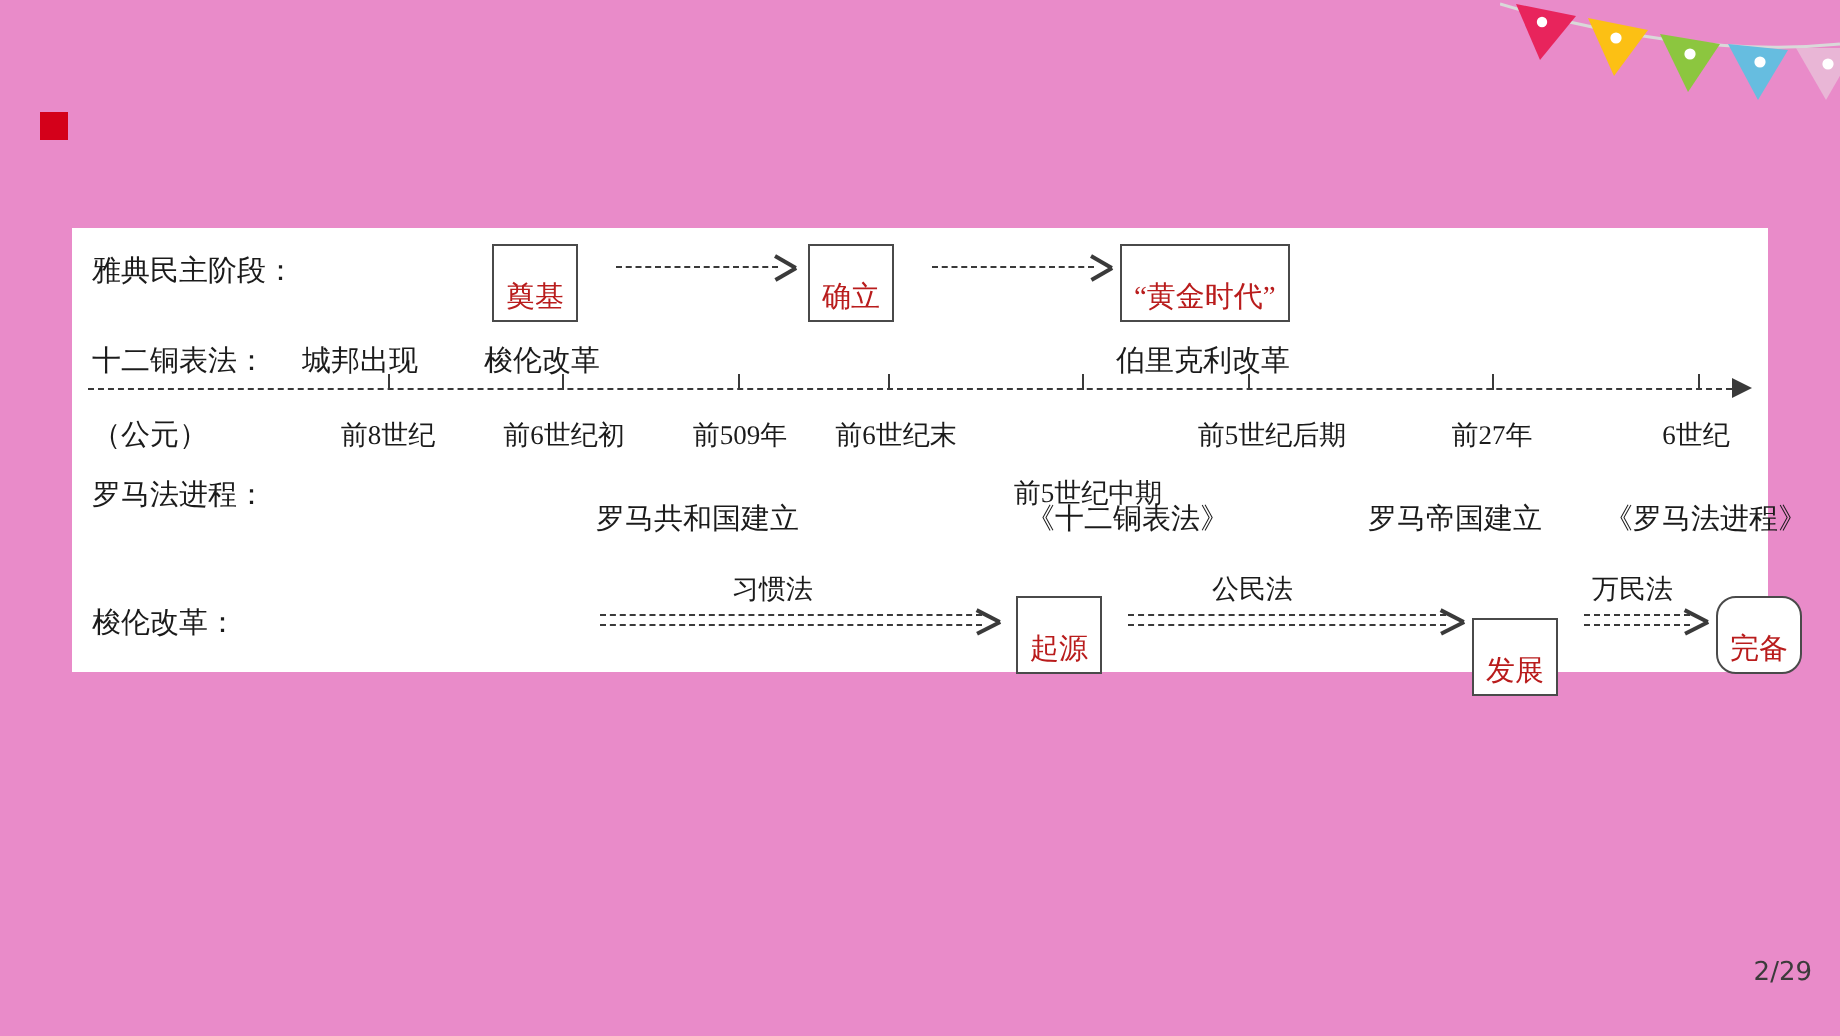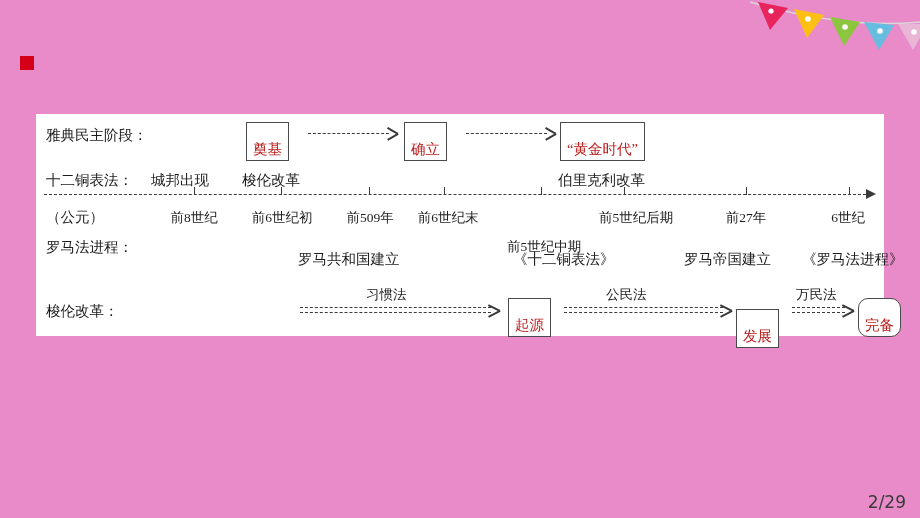--- a/index.html
+++ b/index.html
@@ -79,22 +79,22 @@
   #axis .axhead{position:absolute;right:0;top:2.5px;width:0;height:0;
     border-top:5px solid transparent;border-bottom:5px solid transparent;
     border-left:10px solid #3a3a3a;}
   #axis .tick{position:absolute;top:1px;width:1.4px;height:8px;background:#3a3a3a;}
 
   .axlabel{position:absolute;font-size:13.5px;color:#1b1b1b;white-space:nowrap;
     transform:translateX(-50%);}
 
   
   #pagenum{
-    position:absolute;right:14px;bottom:6px;
-    font-size:17px;color:#3b3b3b;
+    position:absolute;right:14px;bottom:24px;
+    font-size:13px;color:#3b3b3b;
     font-family:"DejaVu Sans","Liberation Sans",sans-serif;
   }
 </style>
 </head>
 <body>
 
 <div id="bunting">
   <svg width="170" height="52" viewBox="0 0 170 52">
     <path d="M0,2 Q40,14 85,20 Q130,26 170,22" stroke="#d9d9d9" stroke-width="1.5" fill="none"></path>
     <g>

